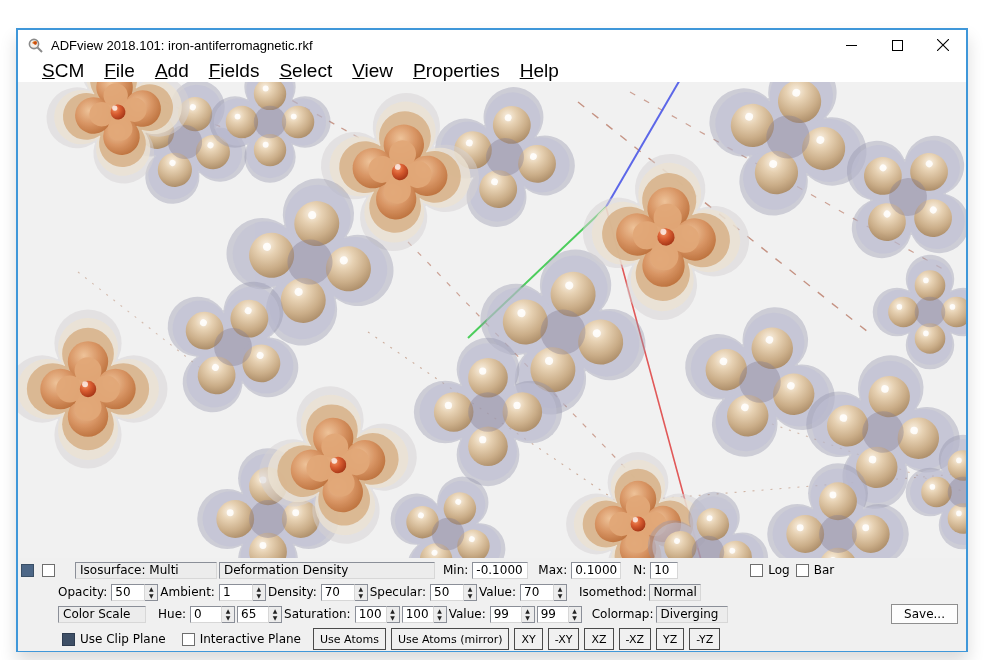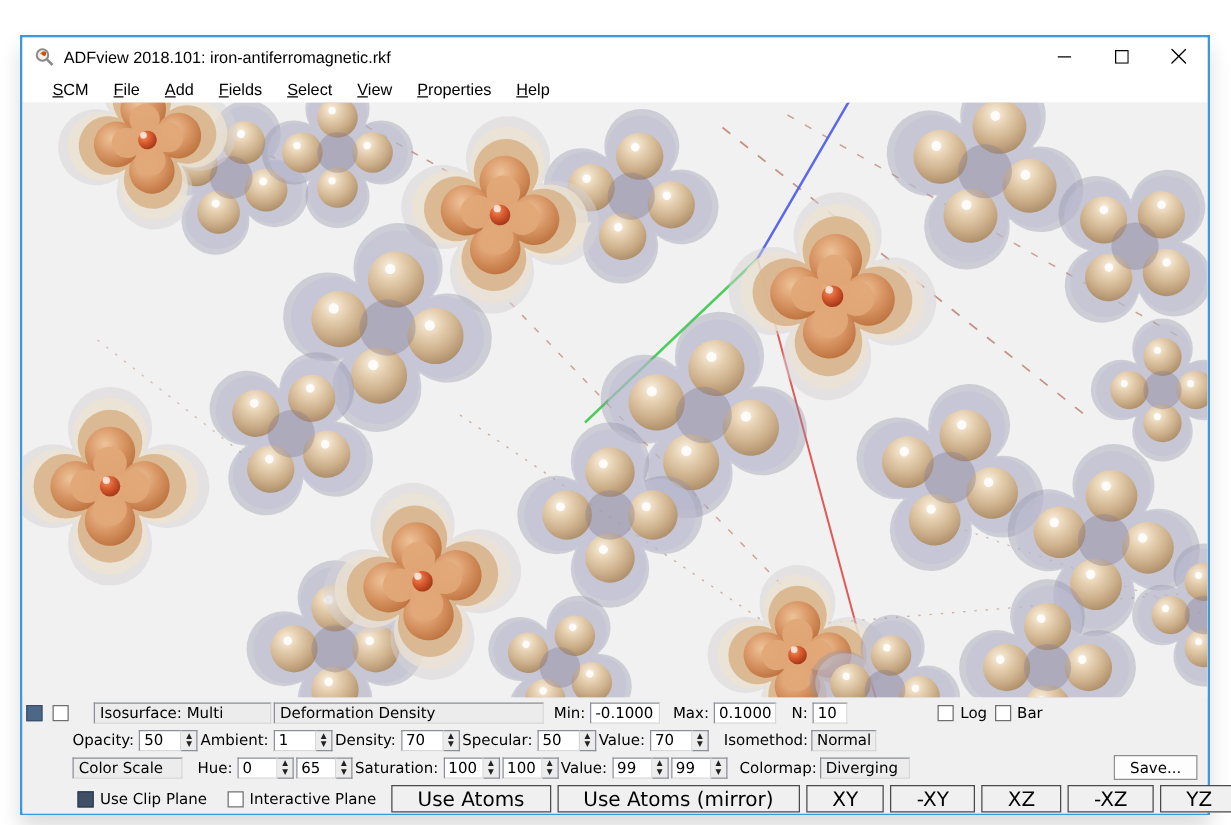--- a/index.html
+++ b/index.html
@@ -14,21 +14,21 @@
   
   .titlebar { height:30px; background:#ffffff; display:flex; align-items:center; flex:0 0 auto; }
   .app-icon { width:17px; height:17px; margin-left:9px; flex:0 0 auto; }
   .title-text { margin-left:7px; font-size:13px; color:#000; font-family:"Liberation Sans",sans-serif; }
   .win-btns { margin-left:auto; display:flex; height:100%; }
   .win-btn { width:46px; height:100%; display:flex; align-items:center; justify-content:center; }
   .win-btn svg { display:block; }
 
   
   .menubar { height:22px; background:#ffffff; display:flex; align-items:center; padding-left:14px; flex:0 0 auto; }
-  .menu-item { font-size:13px; color:#000; padding:2px 10px; font-family:"Liberation Sans",sans-serif; }
+  .menu-item { font-size:19px; color:#000; padding:2px 10px; font-family:"Liberation Sans",sans-serif; }
   .menu-item u { text-decoration:underline; }
 
   
   .viewport { flex:0 0 476px; background:#f1f1f1; position:relative; overflow:hidden; }
   .viewport svg { display:block; }
 
   
   .panel { flex:1; background:#f0f0f0; font-family:"DejaVu Sans",sans-serif; font-size:12px; color:#000; padding-top:2px; }
   .prow { display:flex; align-items:center; }
   .row1 { height:18px; margin-top:1px; }
@@ -42,21 +42,21 @@
   .cb-label { margin-left:5px; white-space:nowrap; }
 
   .sunkbox { background:#ececec; border:1px solid #8b8f98; border-right-color:#d7d7d7; border-bottom-color:#d7d7d7; height:17px; display:flex; align-items:center; padding:0 4px; white-space:nowrap; overflow:hidden; }
   .field { background:#ffffff; border:1px solid #8b8f98; border-right-color:#d7d7d7; border-bottom-color:#d7d7d7; height:17px; display:flex; align-items:center; padding:0 3px; white-space:nowrap; overflow:hidden; }
   .lbl { white-space:nowrap; }
 
   .spinwrap { display:flex; height:17px; }
   .spin { width:13px; height:17px; border:1px solid #8b8f98; border-left:none; display:flex; flex-direction:column; background:#ececec; }
   .spin span { flex:1; font-size:6px; line-height:7px; text-align:center; color:#222; }
 
-  .tkbtn { height:22px; background:#f0f0f0; border:1px solid #4a4a4a; font-family:"DejaVu Sans",sans-serif; font-size:16px; padding:0 20px; white-space:nowrap; color:#000; }
+  .tkbtn { height:22px; background:#f0f0f0; border:1px solid #4a4a4a; font-family:"DejaVu Sans",sans-serif; font-size:11px; padding:0 6px; white-space:nowrap; color:#000; }
   .savebtn { height:20px; background:#fdfdfd; border:1px solid #8f8f8f; font-family:"DejaVu Sans",sans-serif; font-size:12px; padding:0 12px; color:#000; }
 
   .ml2{margin-left:2px;} .ml4{margin-left:4px;} .ml6{margin-left:6px;} .ml8{margin-left:8px;}
   .ml10{margin-left:10px;} .ml12{margin-left:12px;} .ml16{margin-left:16px;} .ml20{margin-left:20px;} .ml40{margin-left:40px;} .ml44{margin-left:44px;}
 </style>
 </head>
 <body>
 
 <div class="window">
 

